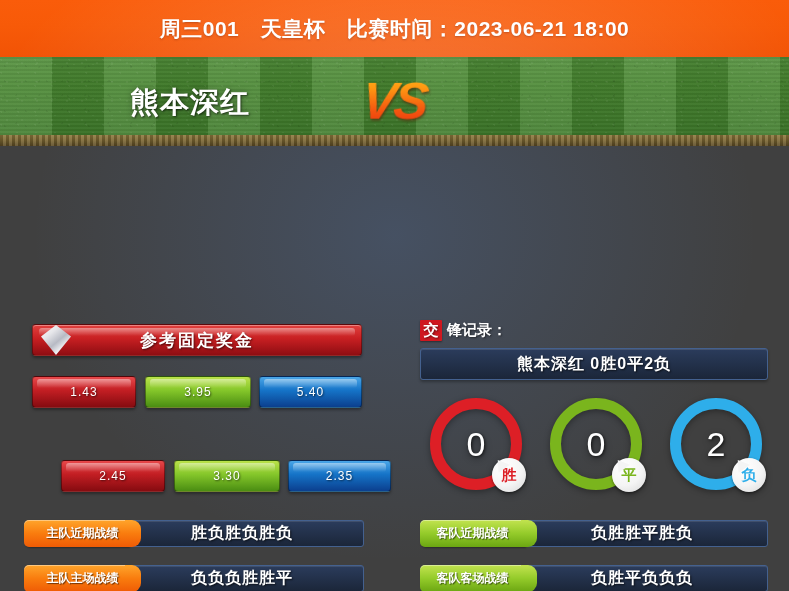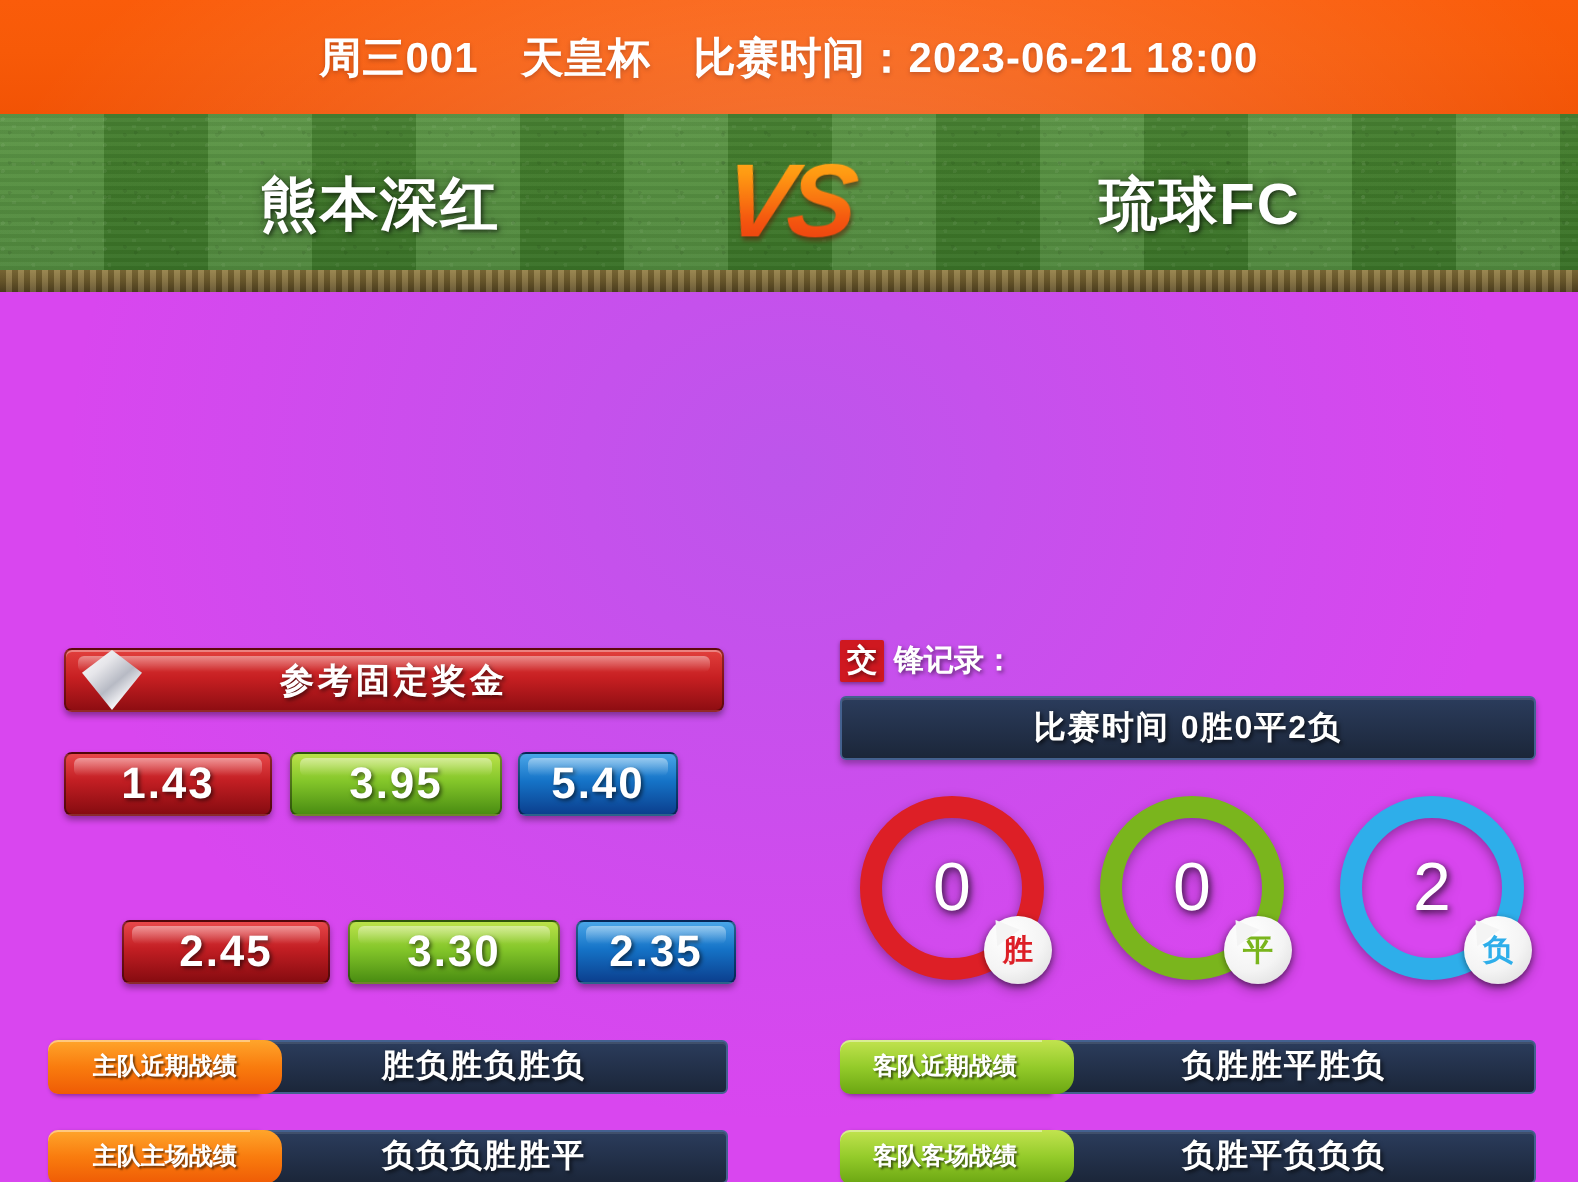--- a/index.html
+++ b/index.html
@@ -86,21 +86,21 @@
     text-shadow:none;
     filter:drop-shadow(1px 2px 1px rgba(90,20,0,.5));
     transform:skewX(-6deg);
   }
 
   
   .panel{
     position:absolute;left:0;top:146px;width:789px;height:445px;
     background:
       radial-gradient(ellipse at 50% 30%,#2b5099 0%,#264versus 0%,#24478c 58%,#1d3a75 100%);
-    background-color:#d946ef;
+    background-color:#404040;
   }
   .panel::before{
     content:"";position:absolute;inset:0;
     background:radial-gradient(ellipse at 50% 20%,rgba(90,140,220,.22) 0%,rgba(0,0,0,0) 65%);
   }
 
   
   .bar{
     position:absolute;border-radius:4px;
     display:flex;align-items:center;justify-content:center;
@@ -138,38 +138,38 @@
     background:linear-gradient(140deg,#ffffff 0%,#e6e6ea 30%,#b7bac4 55%,#f2f2f5 75%,#9ea3b0 100%);
     clip-path:polygon(50% 0%,100% 38%,50% 100%,0% 38%);
     filter:drop-shadow(1px 1px 1px rgba(0,0,0,.45));
   }
   .handicap-val{color:#ffe24a;}
 
   
   .odds{
     position:absolute;height:32px;border-radius:4px;
     display:flex;align-items:center;justify-content:center;
-    color:#fff;font-size:22px;font-weight:bold;letter-spacing:1px;
+    color:#fff;font-size:12px;font-weight:normal;letter-spacing:1px;
     text-shadow:1px 1px 2px rgba(0,0,0,.6);
     border:1px solid rgba(0,0,0,.4);
     box-shadow:0 2px 3px rgba(0,0,0,.35);
     overflow:hidden;
   }
   .odds::after{
     content:"";position:absolute;left:4px;right:4px;top:2px;height:9px;
     background:linear-gradient(180deg,rgba(255,255,255,.45),rgba(255,255,255,0));
     border-radius:3px;pointer-events:none;
   }
   .o-red  {background:linear-gradient(180deg,#e8484a 0%,#c21e23 45%,#860b10 100%);}
   .o-green{background:linear-gradient(180deg,#bbe24a 0%,#84c62a 45%,#4a8d12 100%);}
   .o-blue {background:linear-gradient(180deg,#4aa6e8 0%,#1573c7 45%,#0b3f8e 100%);}
   .r1{top:230px;} .r2{top:314px;margin-left:29px;}
   .c1{left:32px;width:104px;}
   .c2{left:145px;width:106px;text-align:center;}
-  .c3{left:259px;width:80px;}
+  .c3{left:259px;width:103px;}
 
   
   .h2h-label{
     position:absolute;left:420px;top:174px;
     display:flex;align-items:center;gap:5px;
     color:#ffffff;font-size:15px;font-weight:bold;
     text-shadow:1px 1px 2px rgba(0,0,0,.5);
   }
   .h2h-label .tagbox{
     display:inline-flex;align-items:center;justify-content:center;
@@ -265,21 +265,20 @@
 
   <div class="hdr">
     <div class="hdr-txt">周三001　天皇杯　比赛时间：2023-06-21 18:00</div>
   </div>
 
   <div class="grass"></div>
   <div class="dirt"></div>
 
   <div class="team home">熊本深红</div>
   <div class="vs">VS</div>
-  <div class="team away">琉球FC</div>
 
   <div class="panel">
 
     <div class="bar bar-red">
       <span class="gem">
           <i></i>
         </span>
       <span>参考固定奖金</span>
     </div>
 
@@ -290,21 +289,21 @@
 
     <div class="odds o-red r2 c1">2.45</div>
     <div class="odds o-green r2 c2">3.30</div>
     <div class="odds o-blue r2 c3">2.35</div>
 
     <div class="h2h-label">
       <span class="tagbox">交</span>
       <span>锋记录：</span>
     </div>
 
-    <div class="h2h-summary">比赛时间 0胜0平2负</div>
+    <div class="h2h-summary">熊本深红 0胜0平2负</div>
 
     <div class="rings">
       <div class="ring win">
         <span class="circ"></span>
         <span class="num">0</span>
         <span class="badge">胜</span>
       </div>
       <div class="ring draw">
         <span class="circ"></span>
         <span class="num">0</span>

